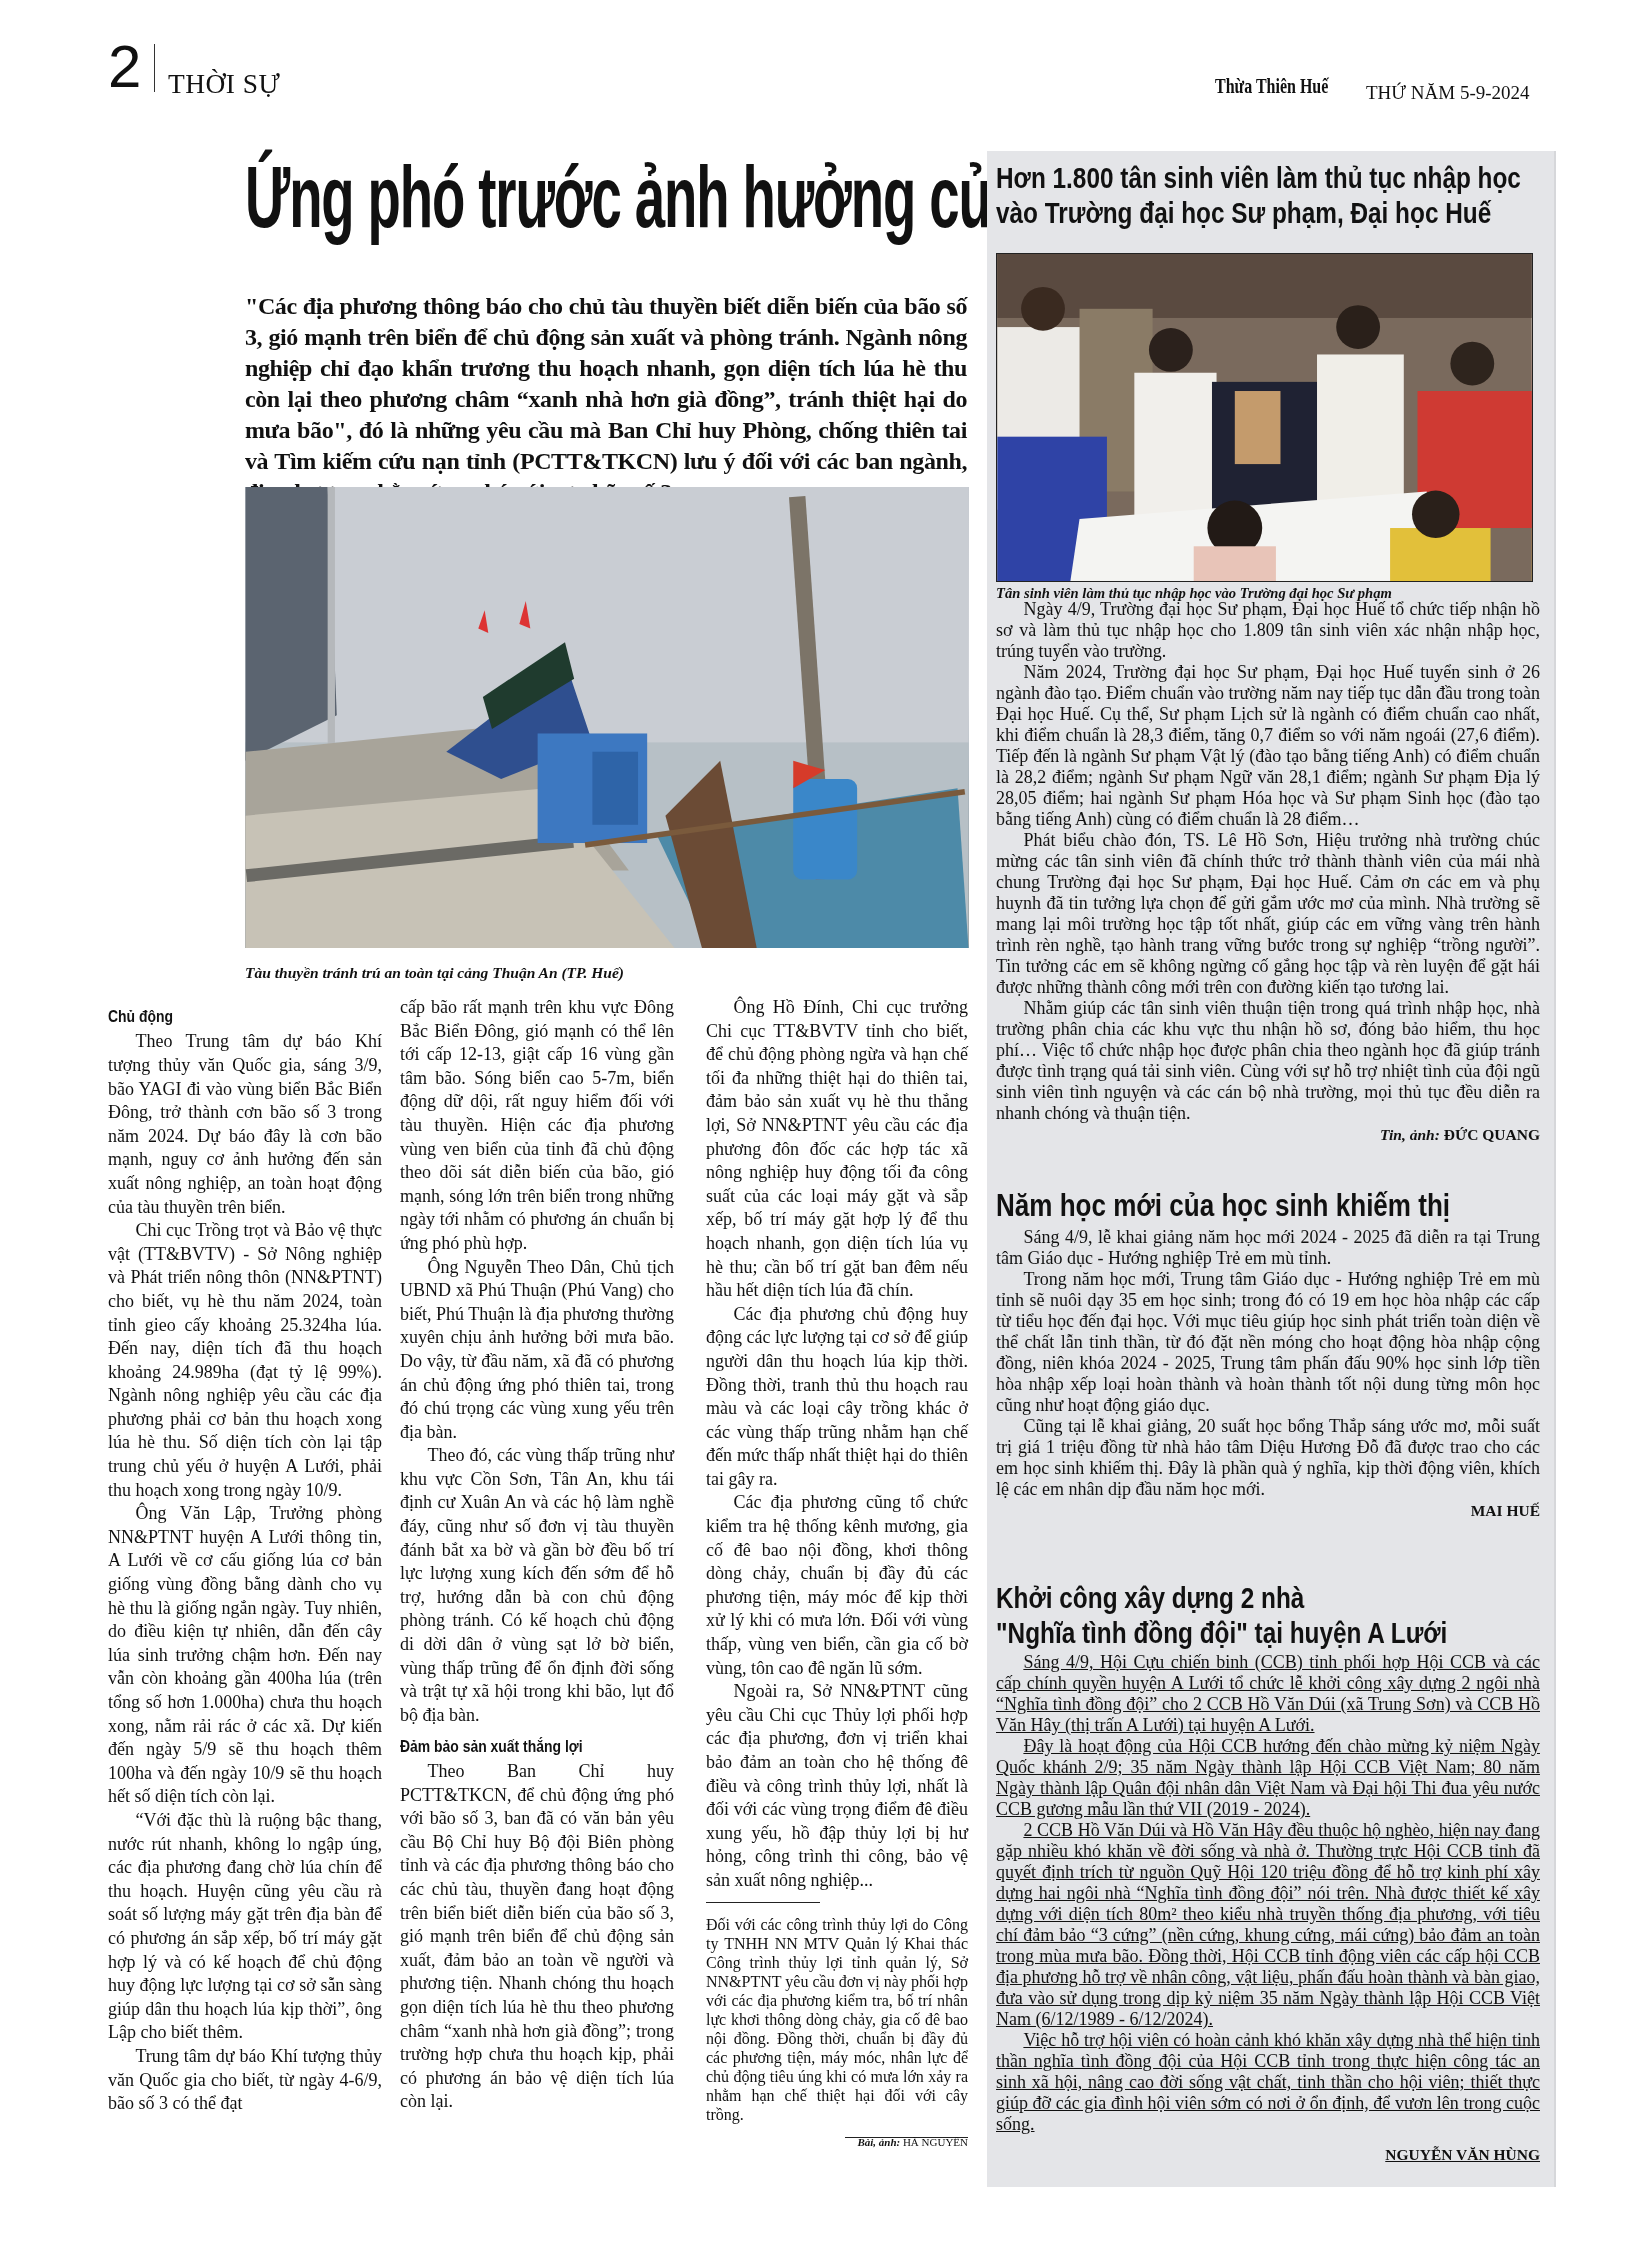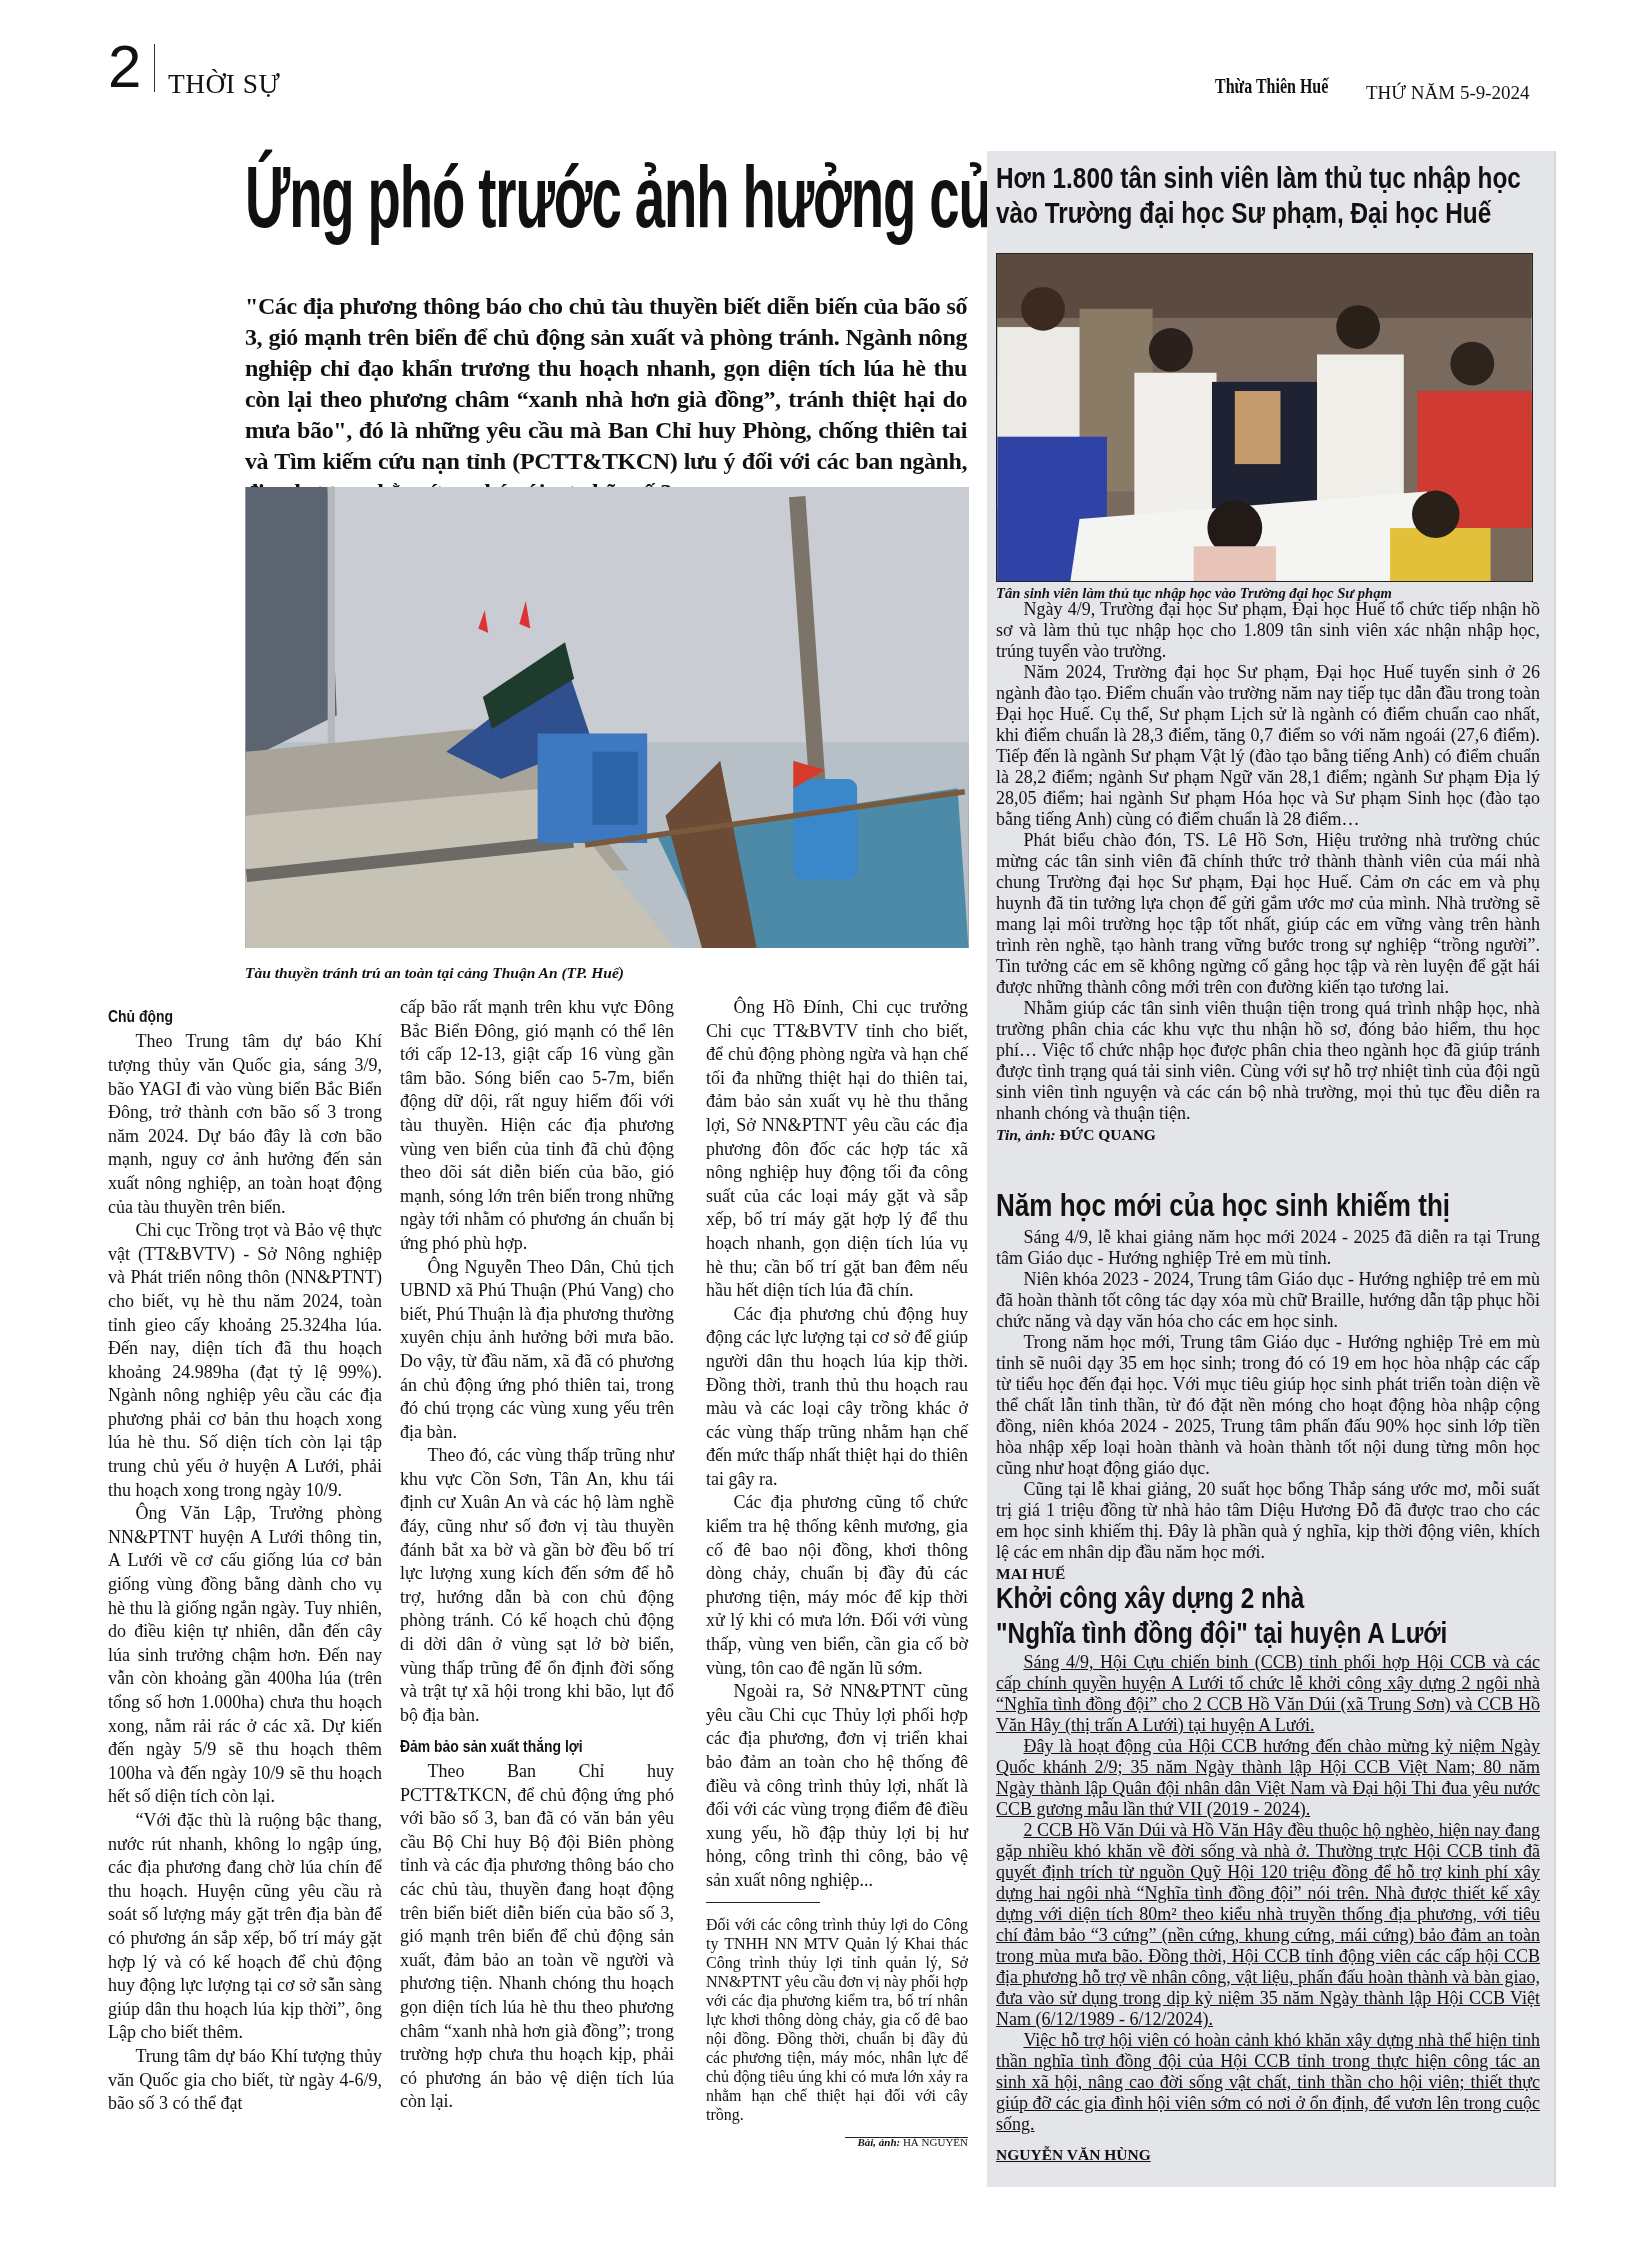--- a/index.html
+++ b/index.html
@@ -30,21 +30,21 @@
   .byline-left { left:749px; top:2136px; width:219px; text-align:right; font-size:11px; }
   
   .sidebar { left:987px; top:151px; width:567px; height:2036px; background:#e4e5e8; border-right:2.7px solid #d6d7da; }
   .sb-title { font-family:"Liberation Sans", sans-serif; font-weight:bold; font-size:29px; line-height:35px; transform:scaleX(0.84); transform-origin:left; white-space:nowrap; }
   .sb-title1 { left:996px; top:161px; }
   .photo-students { left:996px; top:253px; width:535px; height:327px; overflow:hidden; background:linear-gradient(135deg,#6b5a4b 0%,#e9e6e0 30%,#2c3b70 55%,#e8e2d6 70%,#c74a3e 85%,#c9a84a 100%); border:0.9px solid #222; }
   .caption-students { left:996px; top:585px; font-style:italic; font-weight:bold; font-size:14.6px; }
   .sbcol { left:996px; width:544px; font-size:18px; line-height:21px; text-align:justify; }
   .sbcol p { margin:0; text-indent:27.4px; }
   .sbbody1 { top:599px; }
-  .sign { text-align:left; font-weight:bold; font-size:15.5px; }
+  .sign { text-align:right; font-weight:bold; font-size:15.5px; }
   .sb-title2 { left:996px; top:1188px; font-size:31px; }
   .sbbody2 { top:1227px; }
   .sb-title3 { left:996px; top:1581px; font-size:29px; line-height:35px; }
   .sbbody3 { top:1652px;text-decoration:underline; }
 </style>
 </head>
 <body>
 
 <div class="abs page-num">2</div>
 <div class="abs page-sep"></div>
@@ -143,21 +143,20 @@
   <p>Ngày 4/9, Trường đại học Sư phạm, Đại học Huế tổ chức tiếp nhận hồ sơ và làm thủ tục nhập học cho 1.809 tân sinh viên xác nhận nhập học, trúng tuyển vào trường.</p>
   <p>Năm 2024, Trường đại học Sư phạm, Đại học Huế tuyển sinh ở 26 ngành đào tạo. Điểm chuẩn vào trường năm nay tiếp tục dẫn đầu trong toàn Đại học Huế. Cụ thể, Sư phạm Lịch sử là ngành có điểm chuẩn cao nhất, khi điểm chuẩn là 28,3 điểm, tăng 0,7 điểm so với năm ngoái (27,6 điểm). Tiếp đến là ngành Sư phạm Vật lý (đào tạo bằng tiếng Anh) có điểm chuẩn là 28,2 điểm; ngành Sư phạm Ngữ văn 28,1 điểm; ngành Sư phạm Địa lý 28,05 điểm; hai ngành Sư phạm Hóa học và Sư phạm Sinh học (đào tạo bằng tiếng Anh) cùng có điểm chuẩn là 28 điểm…</p>
   <p>Phát biểu chào đón, TS. Lê Hồ Sơn, Hiệu trưởng nhà trường chúc mừng các tân sinh viên đã chính thức trở thành thành viên của mái nhà chung Trường đại học Sư phạm, Đại học Huế. Cảm ơn các em và phụ huynh đã tin tưởng lựa chọn để gửi gắm ước mơ của mình. Nhà trường sẽ mang lại môi trường học tập tốt nhất, giúp các em vững vàng trên hành trình rèn nghề, tạo hành trang vững bước trong sự nghiệp “trồng người”. Tin tưởng các em sẽ không ngừng cố gắng học tập và rèn luyện để gặt hái được những thành công mới trên con đường kiến tạo tương lai.</p>
   <p>Nhằm giúp các tân sinh viên thuận tiện trong quá trình nhập học, nhà trường phân chia các khu vực thu nhận hồ sơ, đóng bảo hiểm, thu học phí… Việc tổ chức nhập học được phân chia theo ngành học đã giúp tránh được tình trạng quá tải sinh viên. Cùng với sự hỗ trợ nhiệt tình của đội ngũ sinh viên tình nguyện và các cán bộ nhà trường, mọi thủ tục đều diễn ra nhanh chóng và thuận tiện.</p>
   <div class="sign"><i>Tin, ảnh:</i> <span>ĐỨC QUANG</span></div>
 </div>
 
 <div class="abs sb-title sb-title2">Năm học mới của học sinh khiếm thị</div>
 <div class="abs sbcol sbbody2">
   <p>Sáng 4/9, lễ khai giảng năm học mới 2024 - 2025 đã diễn ra tại Trung tâm Giáo dục - Hướng nghiệp Trẻ em mù tỉnh.</p>
-  <p>Niên khóa 2023 - 2024, Trung tâm Giáo dục - Hướng nghiệp trẻ em mù đã hoàn thành tốt công tác dạy xóa mù chữ Braille, hướng dẫn tập phục hồi chức năng và dạy văn hóa cho các em học sinh.</p>
   <p>Trong năm học mới, Trung tâm Giáo dục - Hướng nghiệp Trẻ em mù tỉnh sẽ nuôi dạy 35 em học sinh; trong đó có 19 em học hòa nhập các cấp từ tiểu học đến đại học. Với mục tiêu giúp học sinh phát triển toàn diện về thể chất lẫn tinh thần, từ đó đặt nền móng cho hoạt động hòa nhập cộng đồng, niên khóa 2024 - 2025, Trung tâm phấn đấu 90% học sinh lớp tiền hòa nhập xếp loại hoàn thành và hoàn thành tốt nội dung từng môn học cũng như hoạt động giáo dục.</p>
   <p>Cũng tại lễ khai giảng, 20 suất học bổng Thắp sáng ước mơ, mỗi suất trị giá 1 triệu đồng từ nhà hảo tâm Diệu Hương Đỗ đã được trao cho các em học sinh khiếm thị. Đây là phần quà ý nghĩa, kịp thời động viên, khích lệ các em nhân dịp đầu năm học mới.</p>
   <div class="sign">MAI HUẾ</div>
 </div>
 
 <div class="abs sb-title sb-title3">
   <div>Khởi công xây dựng 2 nhà</div>
   <div>"Nghĩa tình đồng đội" tại huyện A Lưới</div>
 </div>
 <div class="abs sbcol sbbody3">

